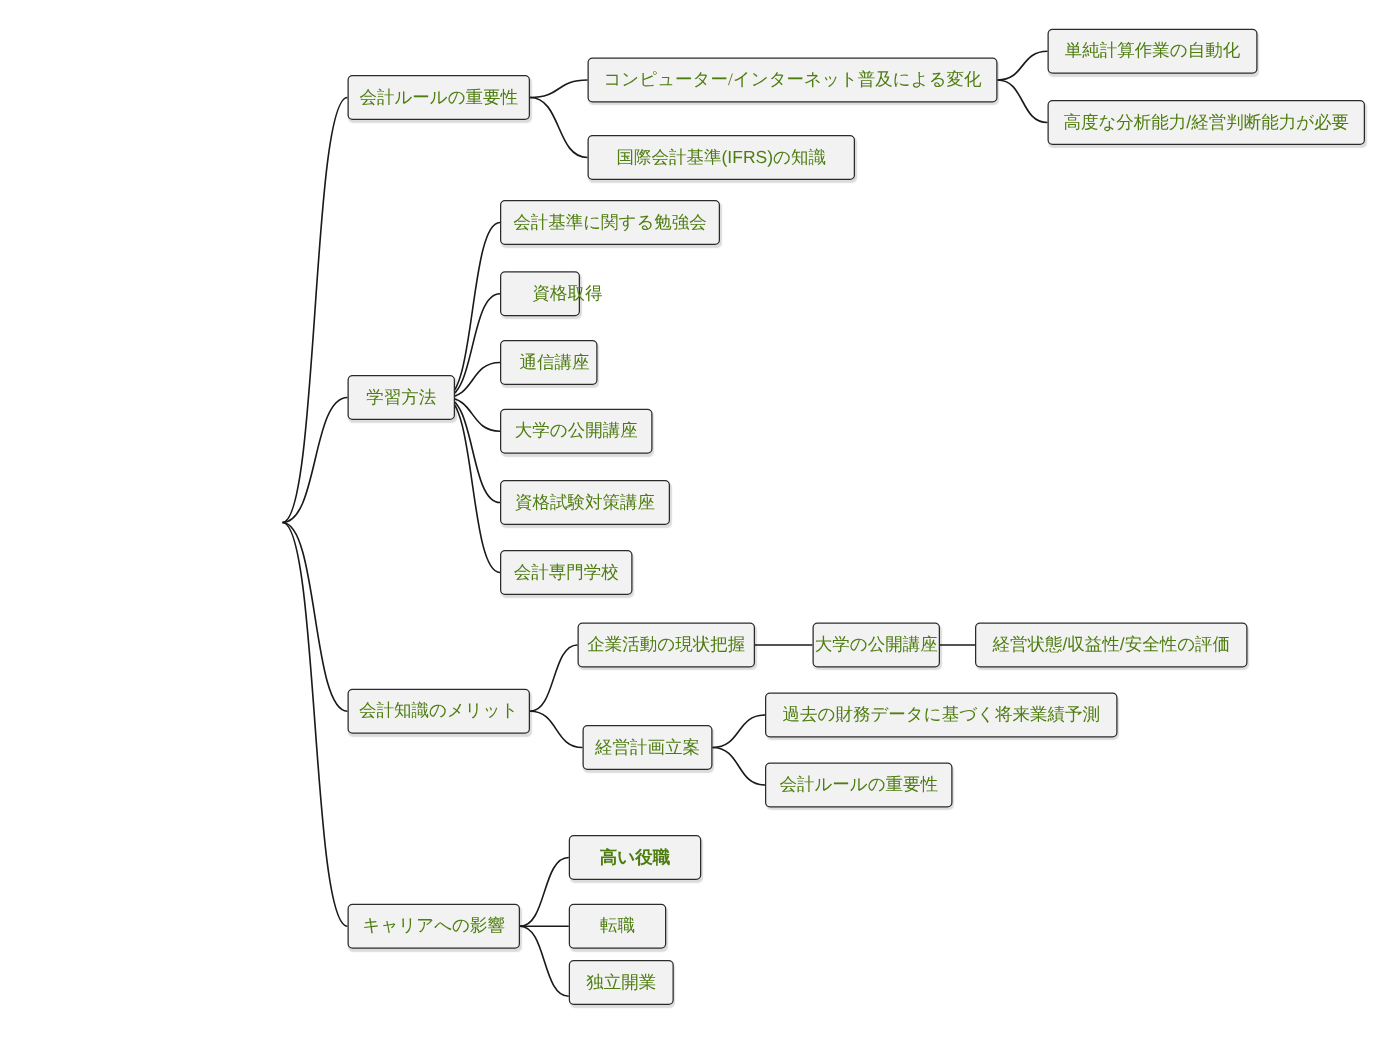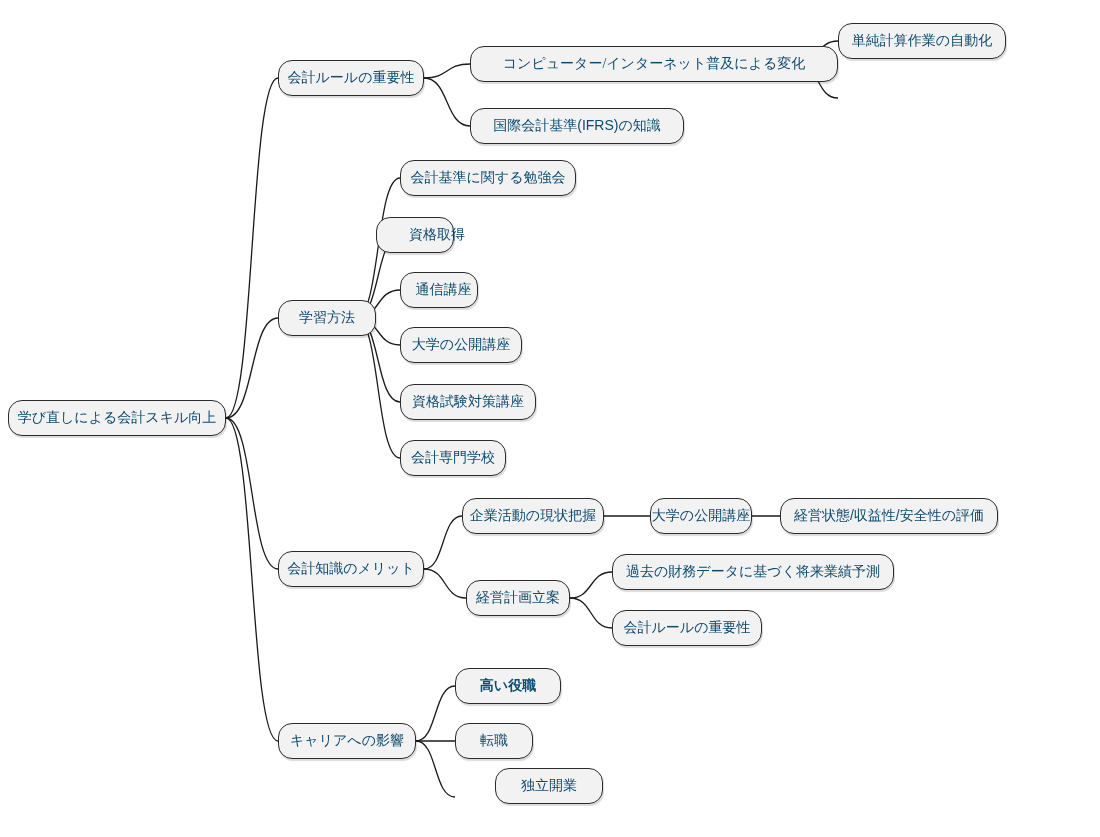--- a/index.html
+++ b/index.html
@@ -21,26 +21,26 @@
     top: 0;
     z-index: 1;
   }
   .node {
     position: absolute;
     z-index: 2;
     height: 36px;
     box-sizing: border-box;
     background: #f2f2f2;
     border: 1.5px solid #2b2b2b;
-    border-radius: 14px;
+    border-radius: 4px;
     display: flex;
     align-items: center;
     justify-content: center;
     font-size: 14px;
-    color: #0c4a6e;
+    color: #4d7c0f;
     white-space: nowrap;
     box-shadow: 1px 2px 1px rgba(0,0,0,0.14);
     padding: 0 4px;
   }
 </style>
 </head>
 <body>
 
 <div id="canvas">
   <svg id="edges" width="1100" height="837">
@@ -62,40 +62,40 @@
       <path d="M 424 569 C 447.1 569, 442.9 598, 466 598" fill="none" stroke="#1a1a1a" stroke-width="1.3"></path>
       <path d="M 604 516 C 629.3 516, 624.7 516, 650 516" fill="none" stroke="#1a1a1a" stroke-width="1.3"></path>
       <path d="M 752 516 C 788.3 516, 781.7 516, 818 516" fill="none" stroke="#1a1a1a" stroke-width="1.3"></path>
       <path d="M 570 598 C 593.1 598, 588.9 572, 612 572" fill="none" stroke="#1a1a1a" stroke-width="1.3"></path>
       <path d="M 570 598 C 593.1 598, 588.9 628, 612 628" fill="none" stroke="#1a1a1a" stroke-width="1.3"></path>
       <path d="M 416 741 C 437.45 741, 433.55 686, 455 686" fill="none" stroke="#1a1a1a" stroke-width="1.3"></path>
       <path d="M 416 741 C 437.45 741, 433.55 741, 455 741" fill="none" stroke="#1a1a1a" stroke-width="1.3"></path>
       <path d="M 416 741 C 437.45 741, 433.55 797, 455 797" fill="none" stroke="#1a1a1a" stroke-width="1.3"></path>
     </svg>
 
-  <div class="node" style="left:8px;   top:400px; width:218px;">学び直しによる会計スキル向上</div>
 
   <div class="node" style="left:278px; top:60px;  width:146px;text-align:right;">会計ルールの重要性</div>
-  <div class="node" style="left:470px; top:46px;  width:368px;font-family:Liberation Serif, serif;">コンピューター/インターネット普及による変化</div>
+  <div class="node" style="left:470px; top:46px;  width:328px;font-family:Liberation Serif, serif;">コンピューター/インターネット普及による変化</div>
   <div class="node" style="left:838px; top:23px;  width:168px;">単純計算作業の自動化</div>
+  <div class="node" style="left:838px; top:80px;  width:254px;">高度な分析能力/経営判断能力が必要</div>
   <div class="node" style="left:470px; top:108px; width:214px;">国際会計基準(IFRS)の知識</div>
 
-  <div class="node" style="left:278px; top:300px; width:98px;">学習方法</div>
+  <div class="node" style="left:278px; top:300px; width:86px;">学習方法</div>
   <div class="node" style="left:400px; top:160px; width:176px;">会計基準に関する勉強会</div>
-  <div class="node" style="left:376px; top:217px; width:78px;padding-left:48px;">資格取得</div>
+  <div class="node" style="left:400px; top:217px; width:64px;padding-left:48px;">資格取得</div>
   <div class="node" style="left:400px; top:272px; width:78px;padding-left:13px;">通信講座</div>
   <div class="node" style="left:400px; top:327px; width:122px;">大学の公開講座</div>
   <div class="node" style="left:400px; top:384px; width:136px;">資格試験対策講座</div>
   <div class="node" style="left:400px; top:440px; width:106px;">会計専門学校</div>
 
   <div class="node" style="left:278px; top:551px; width:146px;">会計知識のメリット</div>
   <div class="node" style="left:462px; top:498px; width:142px;text-align:right;">企業活動の現状把握</div>
   <div class="node" style="left:650px; top:498px; width:102px;">大学の公開講座</div>
   <div class="node" style="left:780px; top:498px; width:218px;">経営状態/収益性/安全性の評価</div>
   <div class="node" style="left:466px; top:580px; width:104px;">経営計画立案</div>
   <div class="node" style="left:612px; top:554px; width:282px;">過去の財務データに基づく将来業績予測</div>
   <div class="node" style="left:612px; top:610px; width:150px;">会計ルールの重要性</div>
 
   <div class="node" style="left:278px; top:723px; width:138px;">キャリアへの影響</div>
   <div class="node" style="left:455px; top:668px; width:106px;font-weight:bold;">高い役職</div>
   <div class="node" style="left:455px; top:723px; width:78px;">転職</div>
-  <div class="node" style="left:455px; top:768px; width:108px;margin-left:40px;">独立開業</div>
+  <div class="node" style="left:455px; top:768px; width:84px;">独立開業</div>
 </div>
 
 </body></html>

